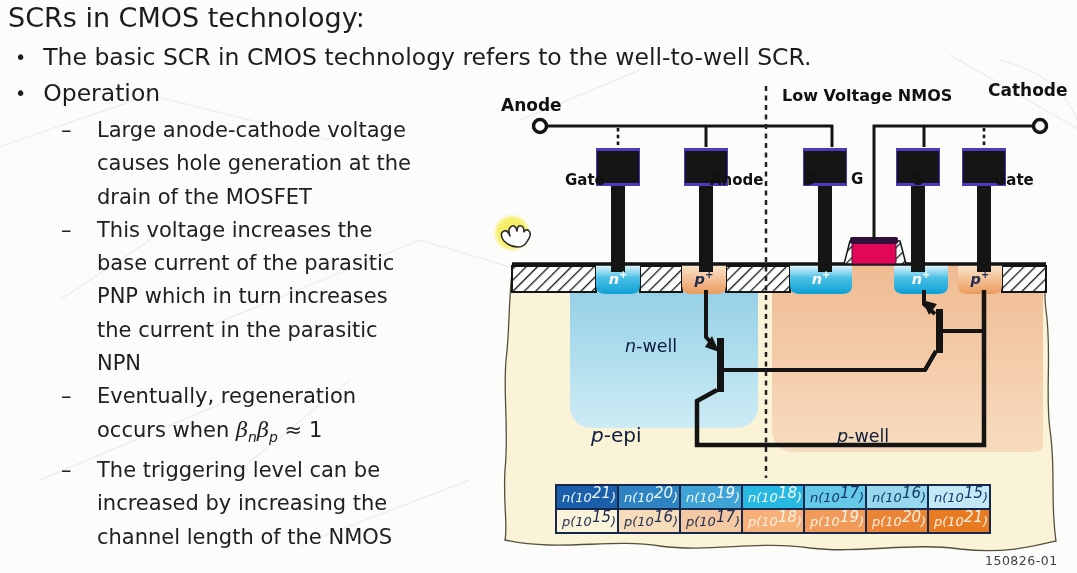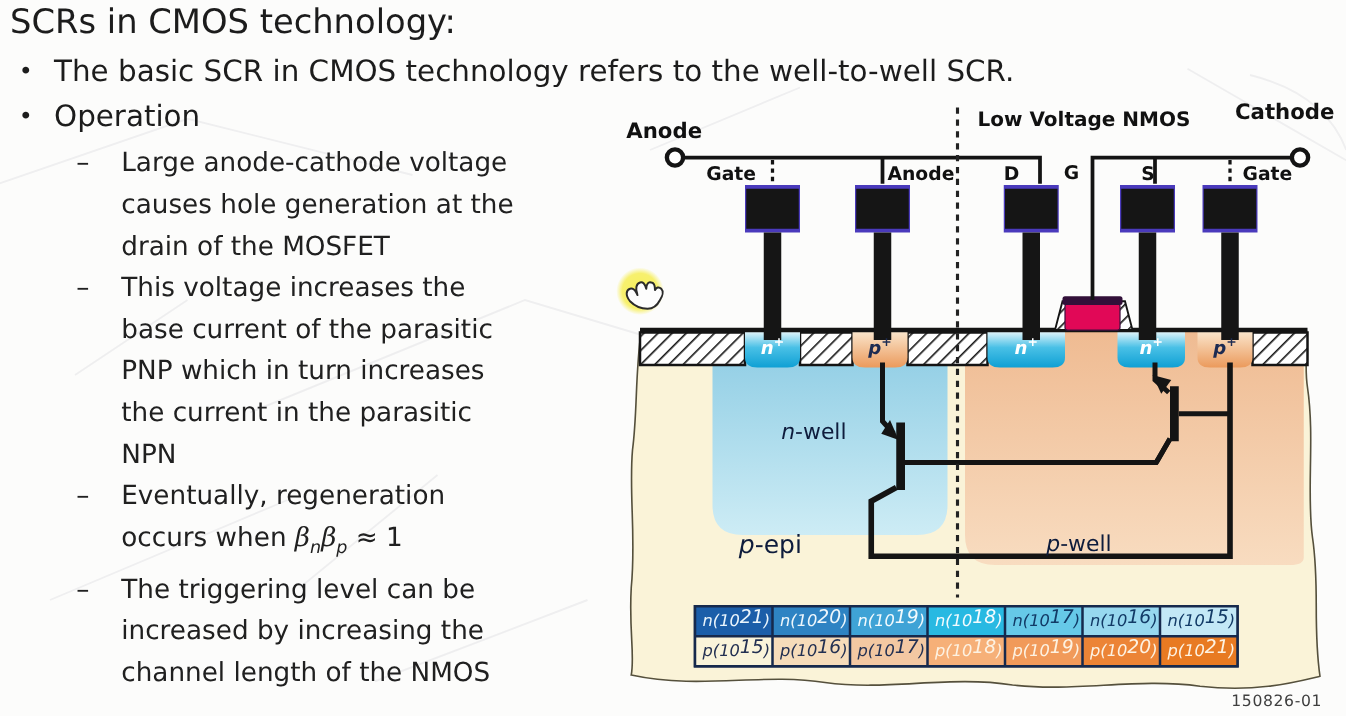--- a/index.html
+++ b/index.html
@@ -16,21 +16,21 @@
   .subs{position:absolute;left:61px;top:114px;font-size:21px;line-height:33.3px;color:#202020;}
   .sub{display:flex;gap:21px;}
   .sub .dash{width:15px;flex:none;}
   .formula i{font-family:"DejaVu Serif",serif;}
   .formula sub{font-size:14px;font-style:italic;}
 
   
   .dl{position:absolute;font-weight:bold;color:#111;white-space:nowrap;}
   .sec{font-size:16px;}
   .term{font-size:17px;}
-  .cl{font-size:15px;}
+  .cl{font-size:15px;margin-top:41px;}
   .rl{position:absolute;color:#0e1c3c;font-size:17.5px;white-space:nowrap;}
   .diffl{position:absolute;width:34px;text-align:center;font-size:14.5px;
          font-weight:bold;font-style:italic;line-height:15px;}
   .diffl sup{font-size:10px;}
   .nplus{color:#ffffff;}
   .pplus{color:#1d2b52;}
 
   
   .legend{position:absolute;left:555px;top:484px;background:#16294c;border:2.5px solid #16294c;
           display:grid;grid-template-columns:repeat(7,60px);grid-template-rows:22px 22px;gap:2px;}

